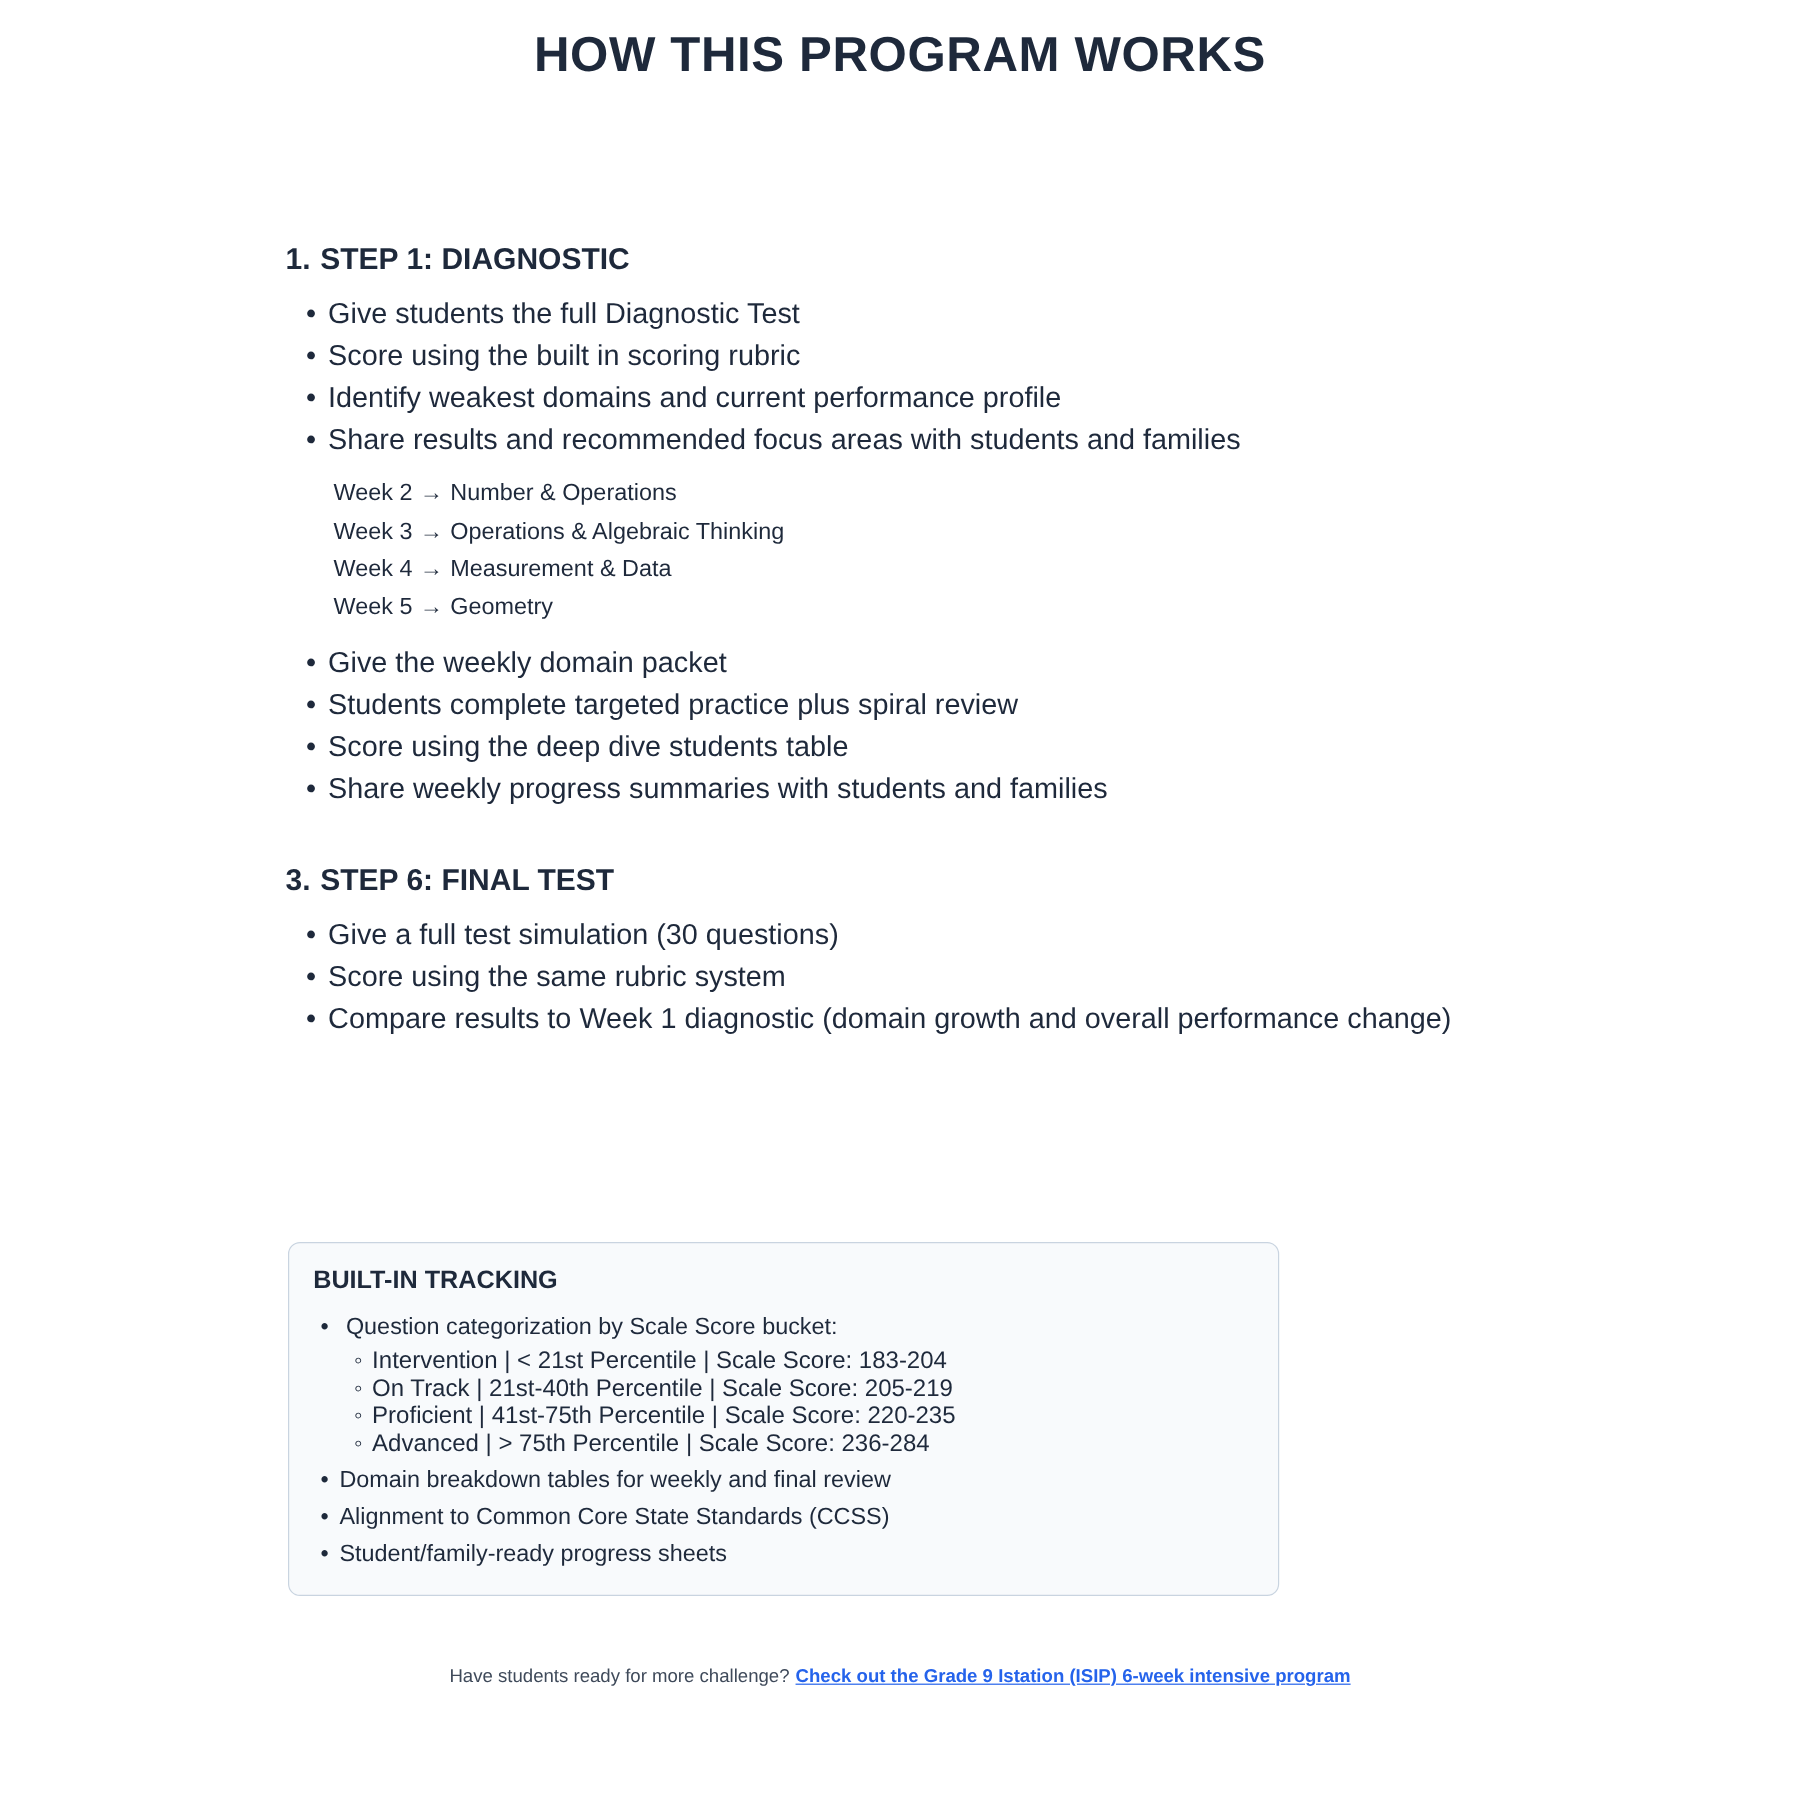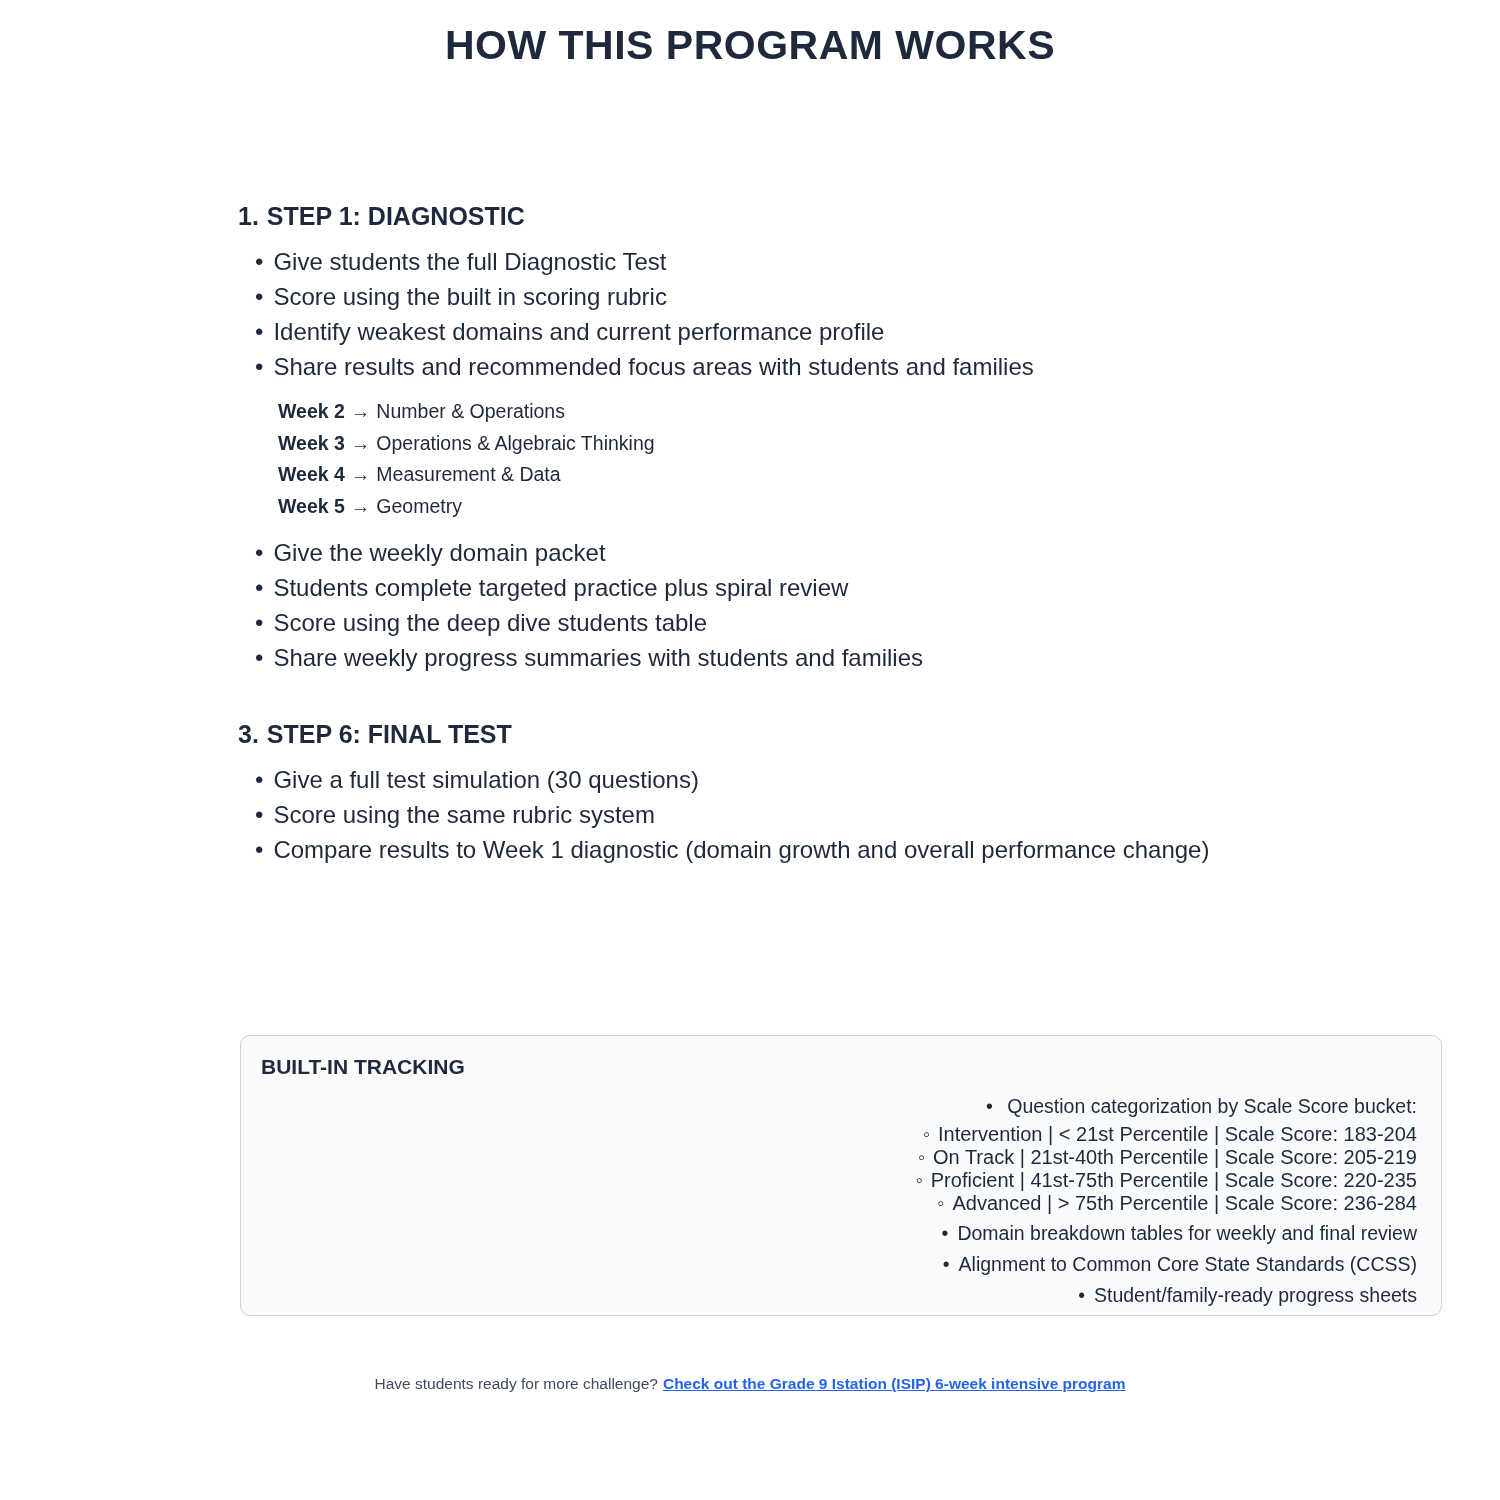--- a/index.html
+++ b/index.html
@@ -54,46 +54,45 @@
     margin-right:10px;
   }
   .weeks{
     margin-top:12px;
     padding-left:40px;
   }
   .week-row{
     font-size:19.5px;
     line-height:31.5px;
   }
-  .week-row .week-label{font-weight:700;}
+  .week-row .week-label{font-weight:400;}
   .week-row .arrow{padding:0 6px;}
   .tracking-box{
     margin-top:168px;
     margin-left:240px;
-    width:1202px;
+    width:826px;
     background:var(--box-bg);
     border:1px solid var(--box-border);
     border-radius:10px;
-    padding:18px 24px 4px 20px;
+    padding:18px 24px 18px 20px;
   }
   .tracking-box h3{
     margin:0;
     font-size:21px;
     font-weight:700;
     line-height:1.2;
   }
   ul.box-list{
     list-style:none;
     margin:12px 0 0 0;
     padding:0 0 0 6px;
   }
   ul.box-list > li{
     font-size:19.5px;
     line-height:31px;
-    text-align:right;
   }
   ul.box-list > li::before{
     content:"\2022";
     margin-right:9px;
   }
   ul.sub-list{
     list-style:none;
     margin:1px 0 3px 0;
     padding:0 0 0 28px;
   }

